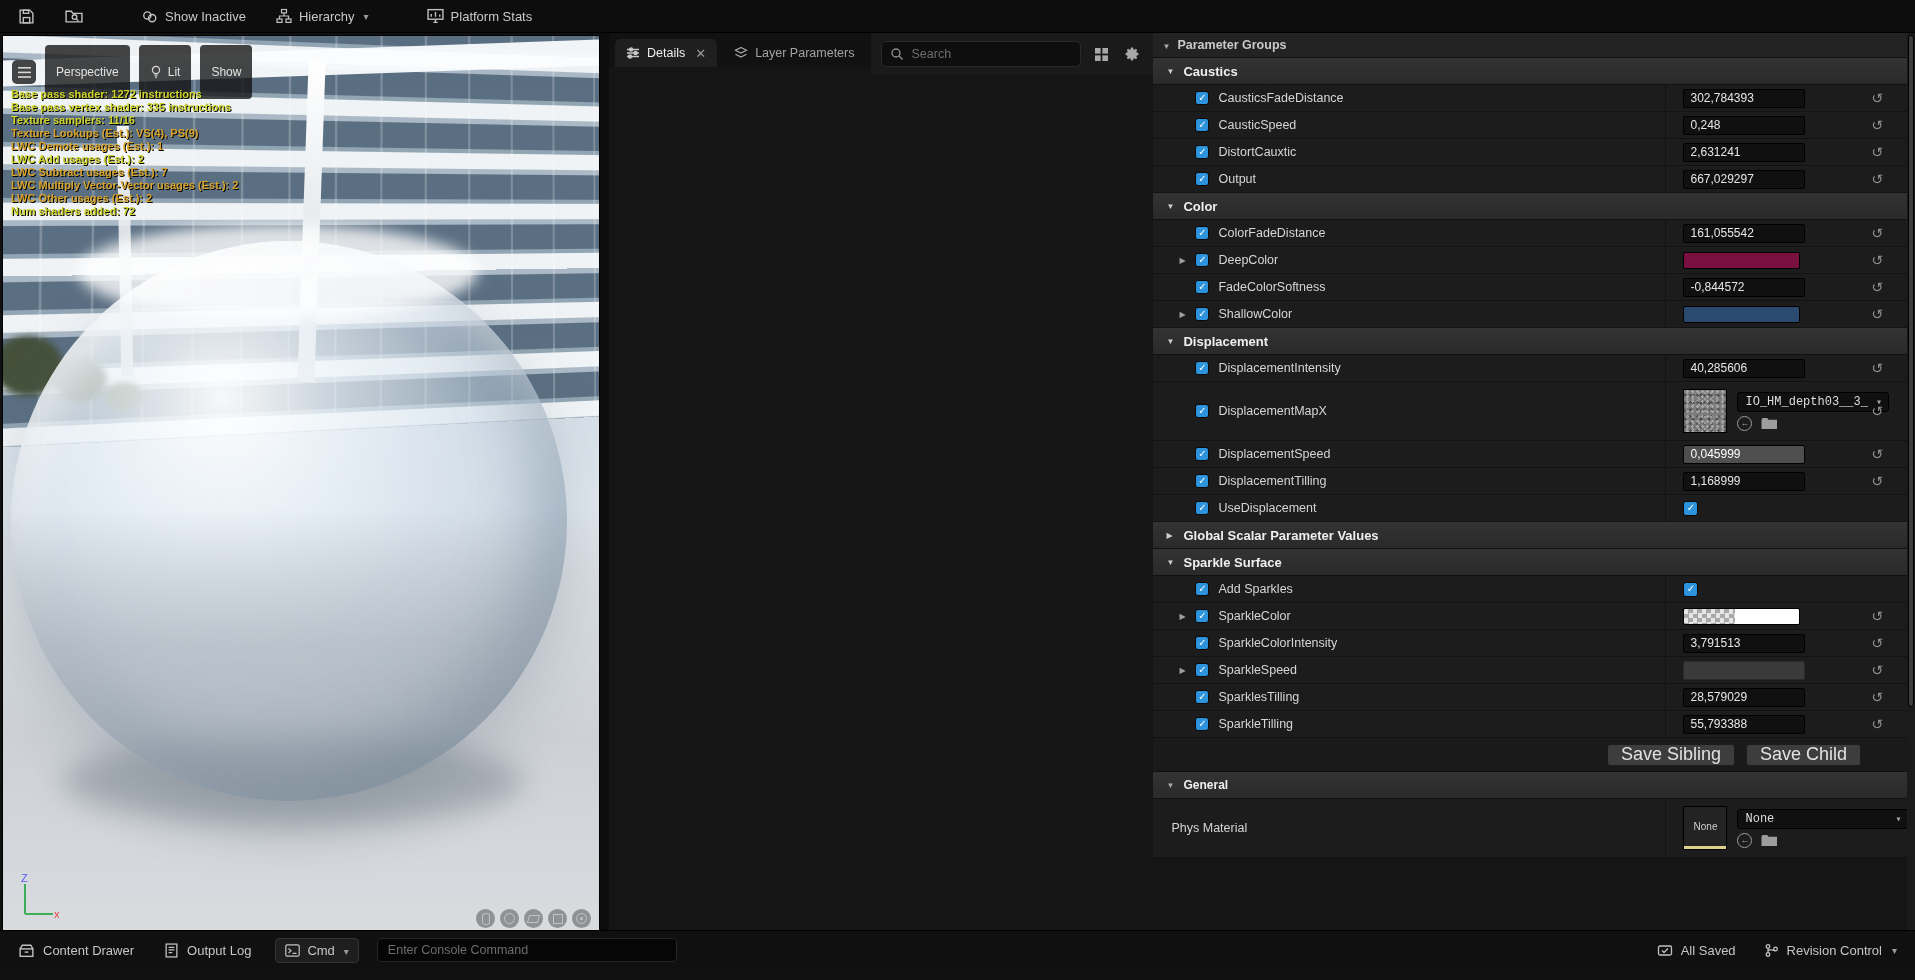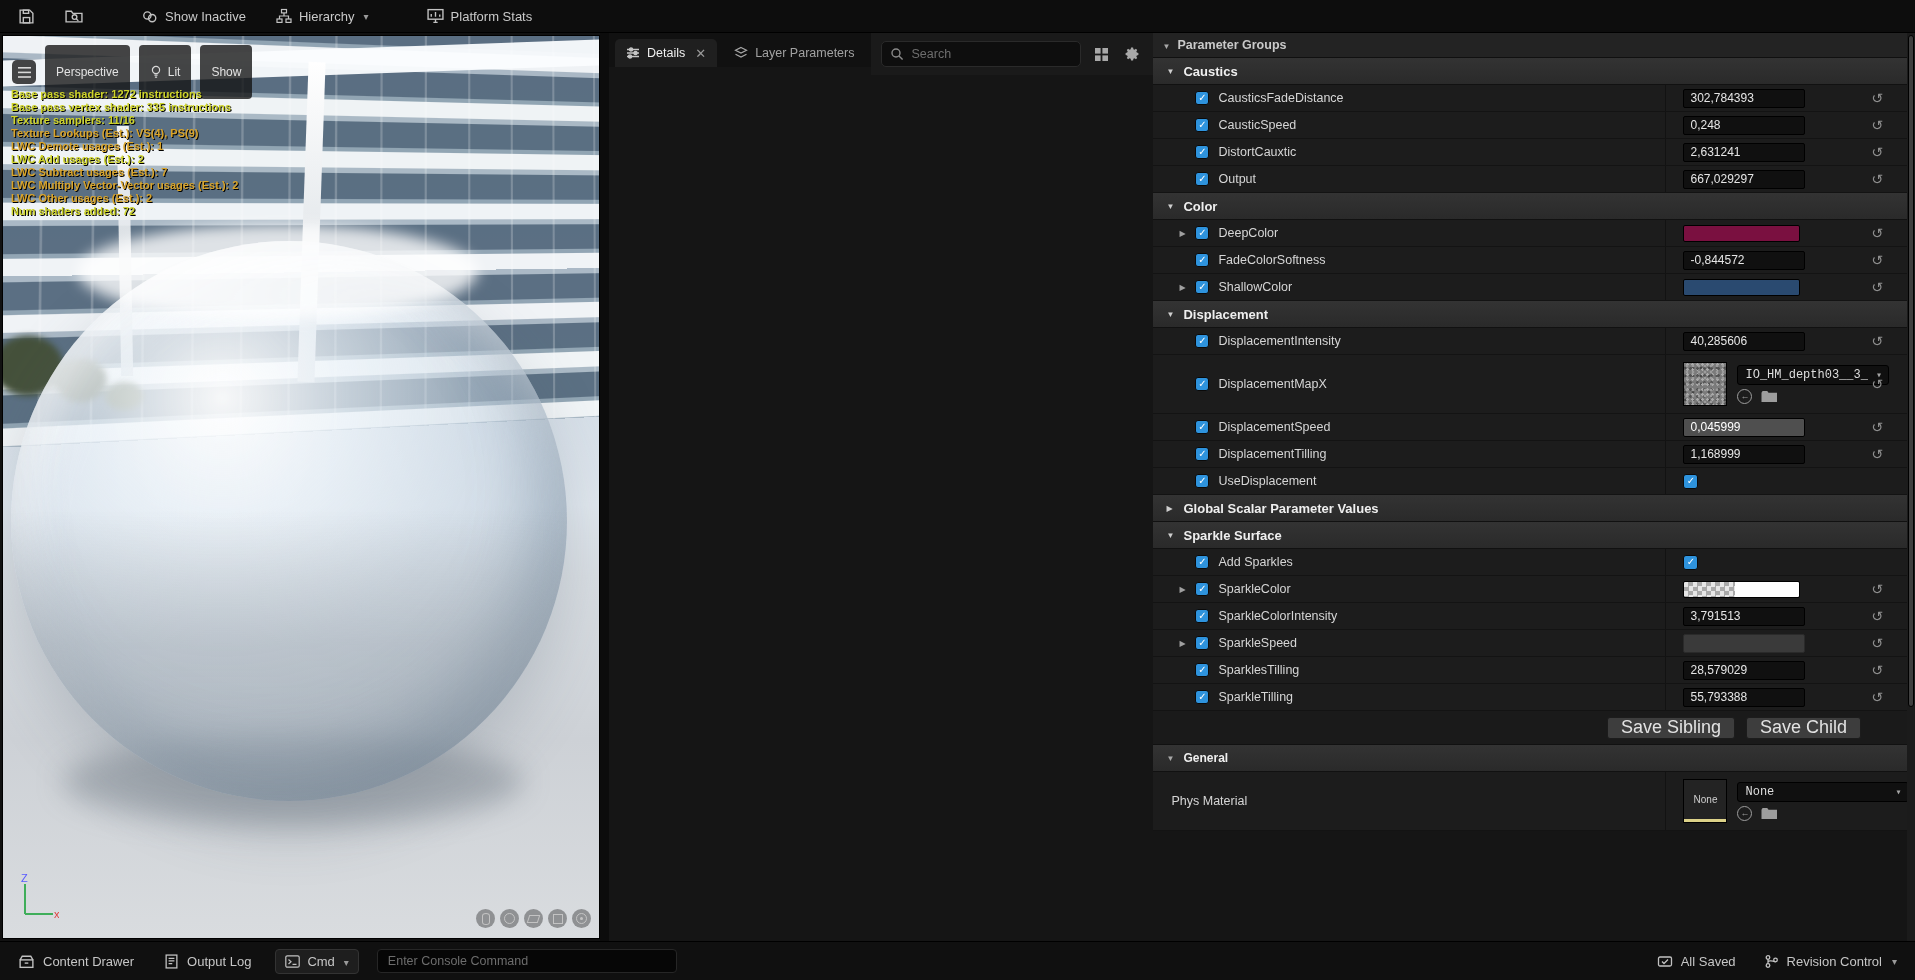--- a/index.html
+++ b/index.html
@@ -149,21 +149,21 @@
 
   .footer-row { height:34px; display:flex; align-items:center; justify-content:flex-end; gap:11px;
     padding-right:46px; background:#1a1a1a; border-bottom:1px solid #111; }
   .save-btn { height:22px; background:#3d3d3d; border:1px solid #1c1c1c; border-radius:3px; color:#e2e2e2;
     font-size:18px; padding:0 13px; display:flex; align-items:center; cursor:pointer; }
 
   .phys-label { color:#d6d6d6; font-size:12.5px; }
   .phys .ncol { padding-left:18px; }
 
   
-  .statusbar { position:absolute; bottom:0; left:0; right:0; height:39px; background:#101010;
+  .statusbar { position:absolute; bottom:11px; left:0; right:0; height:39px; background:#101010;
     border-top:1px solid #000; display:flex; align-items:center; padding:0 12px; gap:18px;
     color:#c6c6c6; font-size:13px; }
   .sbtn { display:flex; align-items:center; gap:8px; cursor:pointer; padding:4px 6px; border-radius:3px; }
   .cmd-chip { display:flex; align-items:center; gap:7px; background:#1e1e1e; border:1px solid #333;
     border-radius:4px; padding:4px 9px; cursor:pointer; }
   .console-input { width:300px; height:24px; background:#060606; border:1px solid #262626; border-radius:4px;
     color:#9a9a9a; font-size:12.5px; padding:0 10px; outline:none; font-family:inherit; }
   .console-input::placeholder { color:#6d6d6d; }
   .sb-right { margin-left:auto; display:flex; align-items:center; gap:16px; }
 </style>
@@ -413,20 +413,31 @@
                 <span class="plabel">Output</span>
               </div>
               <div class="vcol">
                 <input class="num-field" value="667,029297" style="">
               </div>
               <span class="reset-btn"></span>
             </div>
             <div class="cat-header">
               <span class="cat-arrow">▼</span>
               <span class="cat-label">Color</span>
+            </div>
+            <div class="prop-row">
+              <div class="ncol">
+                <span class="expander"></span>
+                <span class="cbx"></span>
+                <span class="plabel">ColorFadeDistance</span>
+              </div>
+              <div class="vcol">
+                <input class="num-field" value="161,055542" style="">
+              </div>
+              <span class="reset-btn"></span>
             </div>
             <div class="prop-row">
               <div class="ncol">
                 <span class="expander">▶</span>
                 <span class="cbx"></span>
                 <span class="plabel">DeepColor</span>
               </div>
               <div class="vcol">
                 <div class="swatch" style="background: rgb(122, 16, 64);"></div>
               </div>

